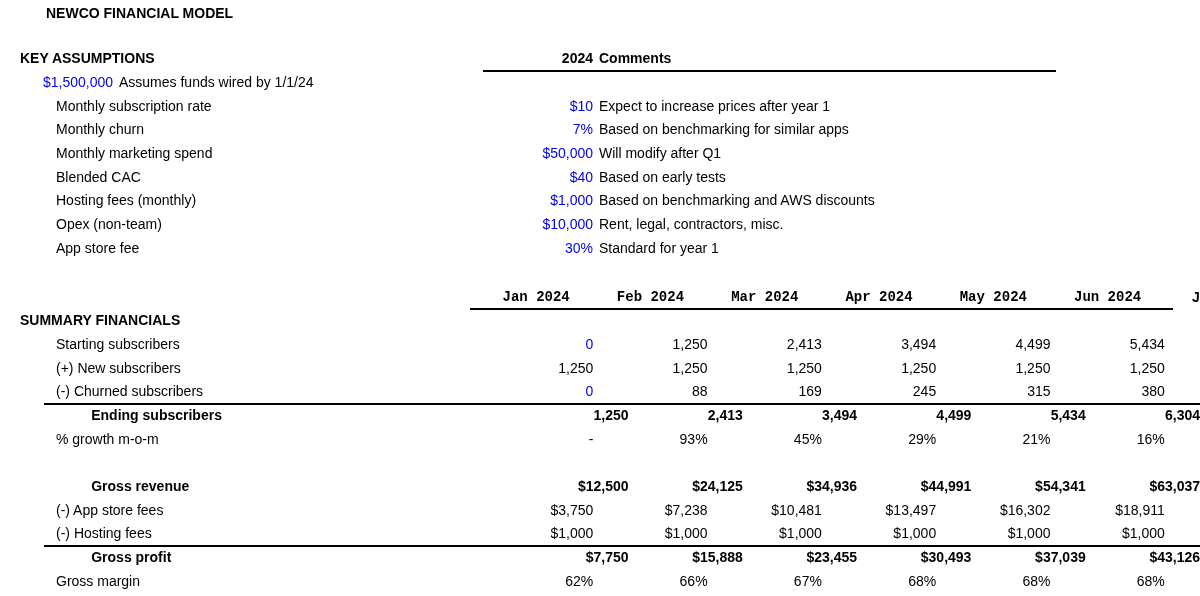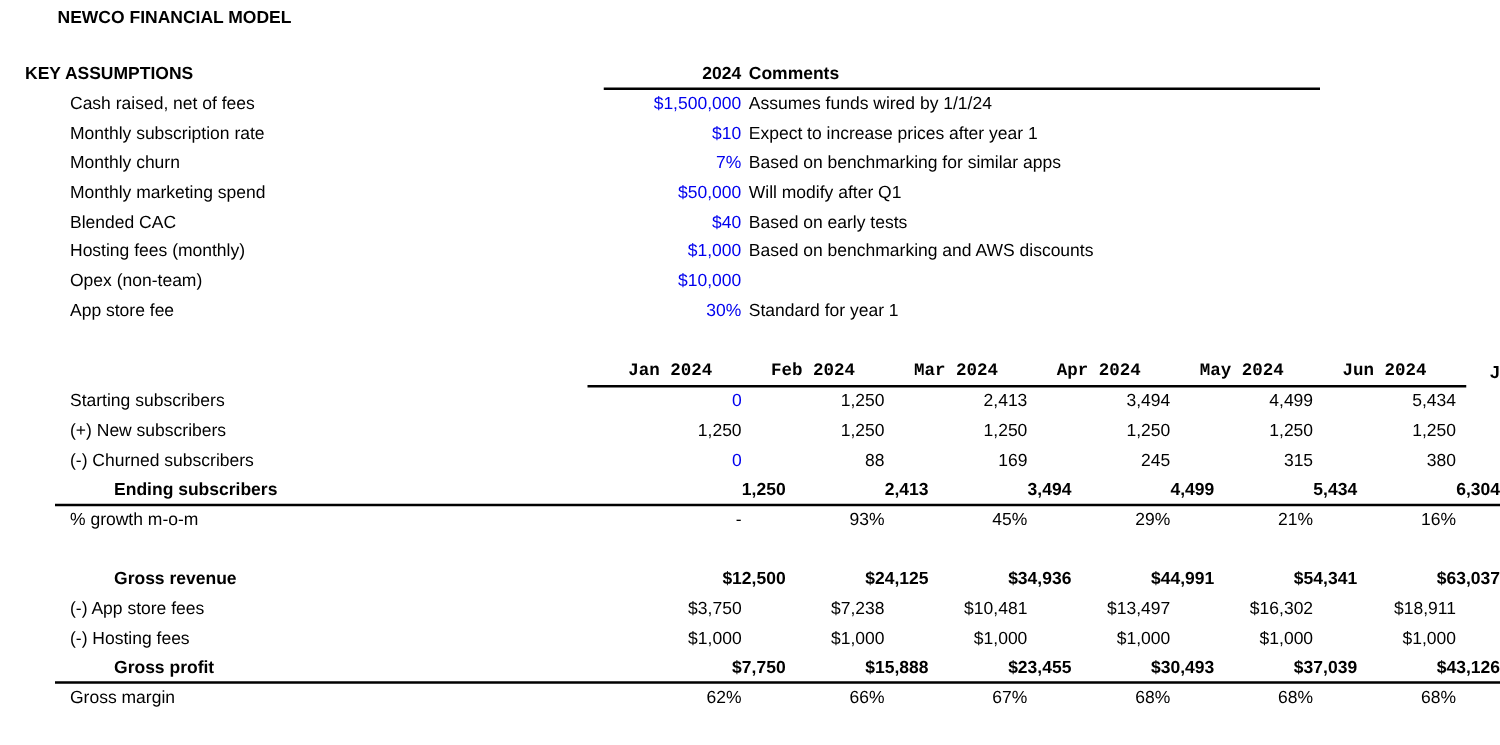--- a/index.html
+++ b/index.html
@@ -55,21 +55,20 @@
 
   <div id="page-title" class="abs">NEWCO FINANCIAL MODEL</div>
 
   <div id="assumptions" class="abs">
     <div class="row">
       <div class="a-section">KEY ASSUMPTIONS</div>
       <div class="a-year">2024</div>
       <div class="a-comment hdr">Comments</div>
     </div>
     <div class="row">
-      <div class="a-label">Cash raised, net of fees</div>
       <div class="a-value blue">$1,500,000</div>
       <div class="a-comment">Assumes funds wired by 1/1/24</div>
     </div>
     <div class="row">
       <div class="a-label">Monthly subscription rate</div>
       <div class="a-value blue">$10</div>
       <div class="a-comment">Expect to increase prices after year 1</div>
     </div>
     <div class="row">
       <div class="a-label">Monthly churn</div>
@@ -87,37 +86,41 @@
       <div class="a-comment">Based on early tests</div>
     </div>
     <div class="row">
       <div class="a-label">Hosting fees (monthly)</div>
       <div class="a-value blue">$1,000</div>
       <div class="a-comment">Based on benchmarking and AWS discounts</div>
     </div>
     <div class="row">
       <div class="a-label">Opex (non-team)</div>
       <div class="a-value blue">$10,000</div>
+      <div class="a-comment">Rent, legal, contractors, misc.</div>
     </div>
     <div class="row">
       <div class="a-label">App store fee</div>
       <div class="a-value blue">30%</div>
       <div class="a-comment">Standard for year 1</div>
     </div>
   </div>
 
   <div id="financials" class="abs">
     <div class="row">
       <div class="c-label"></div>
       <div class="c-month">Jan 2024</div>
       <div class="c-month">Feb 2024</div>
       <div class="c-month">Mar 2024</div>
       <div class="c-month">Apr 2024</div>
       <div class="c-month">May 2024</div>
       <div class="c-month">Jun 2024</div>
+    </div>
+    <div class="row">
+      <div class="c-label section">SUMMARY FINANCIALS</div>
     </div>
     <div class="row">
       <div class="c-label">Starting subscribers</div>
       <div class="c-num blue">0</div>
       <div class="c-num">1,250</div>
       <div class="c-num">2,413</div>
       <div class="c-num">3,494</div>
       <div class="c-num">4,499</div>
       <div class="c-num">5,434</div>
     </div>

